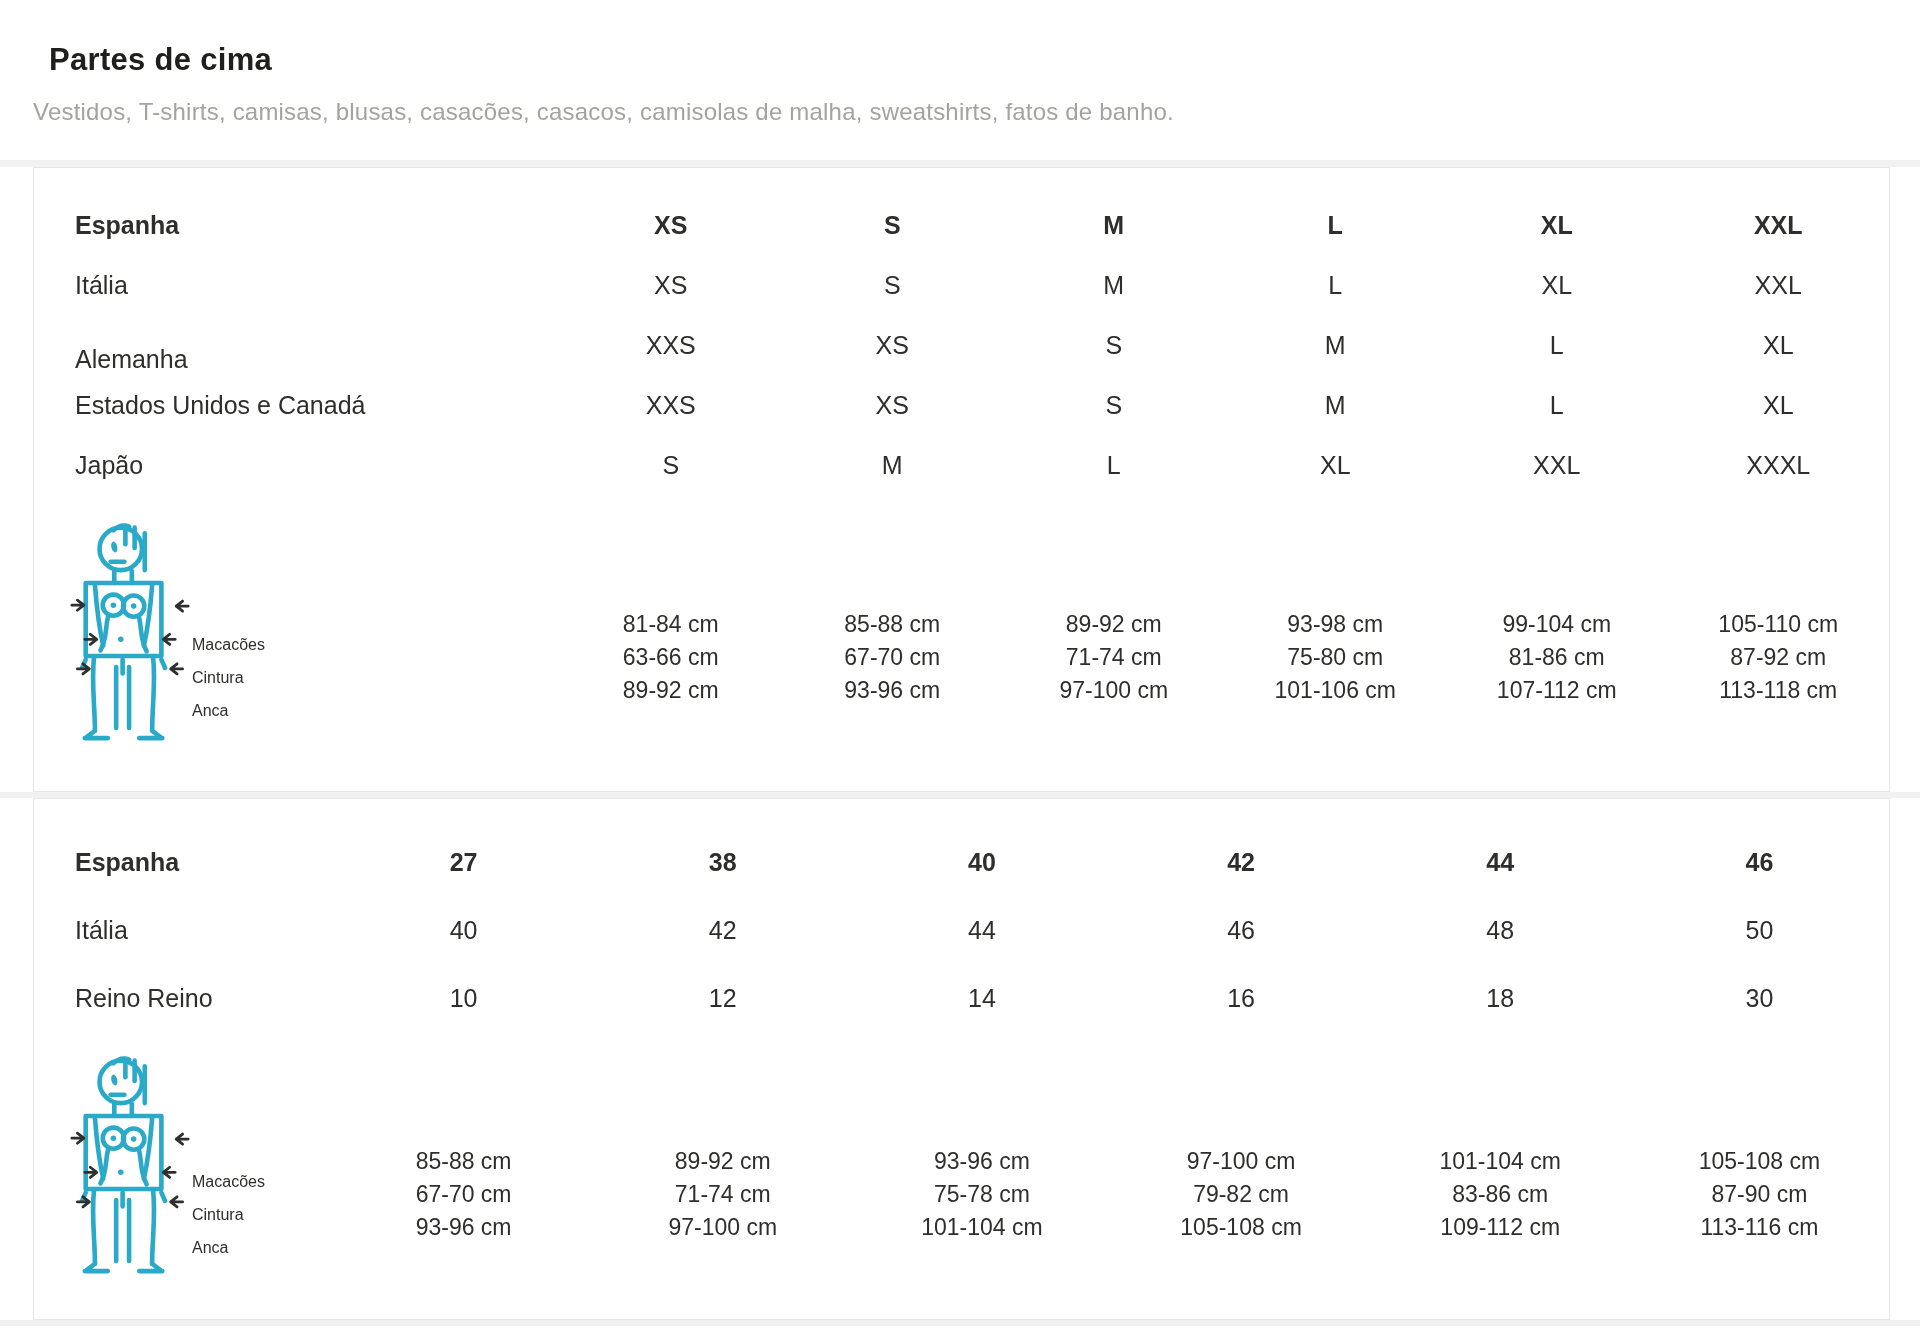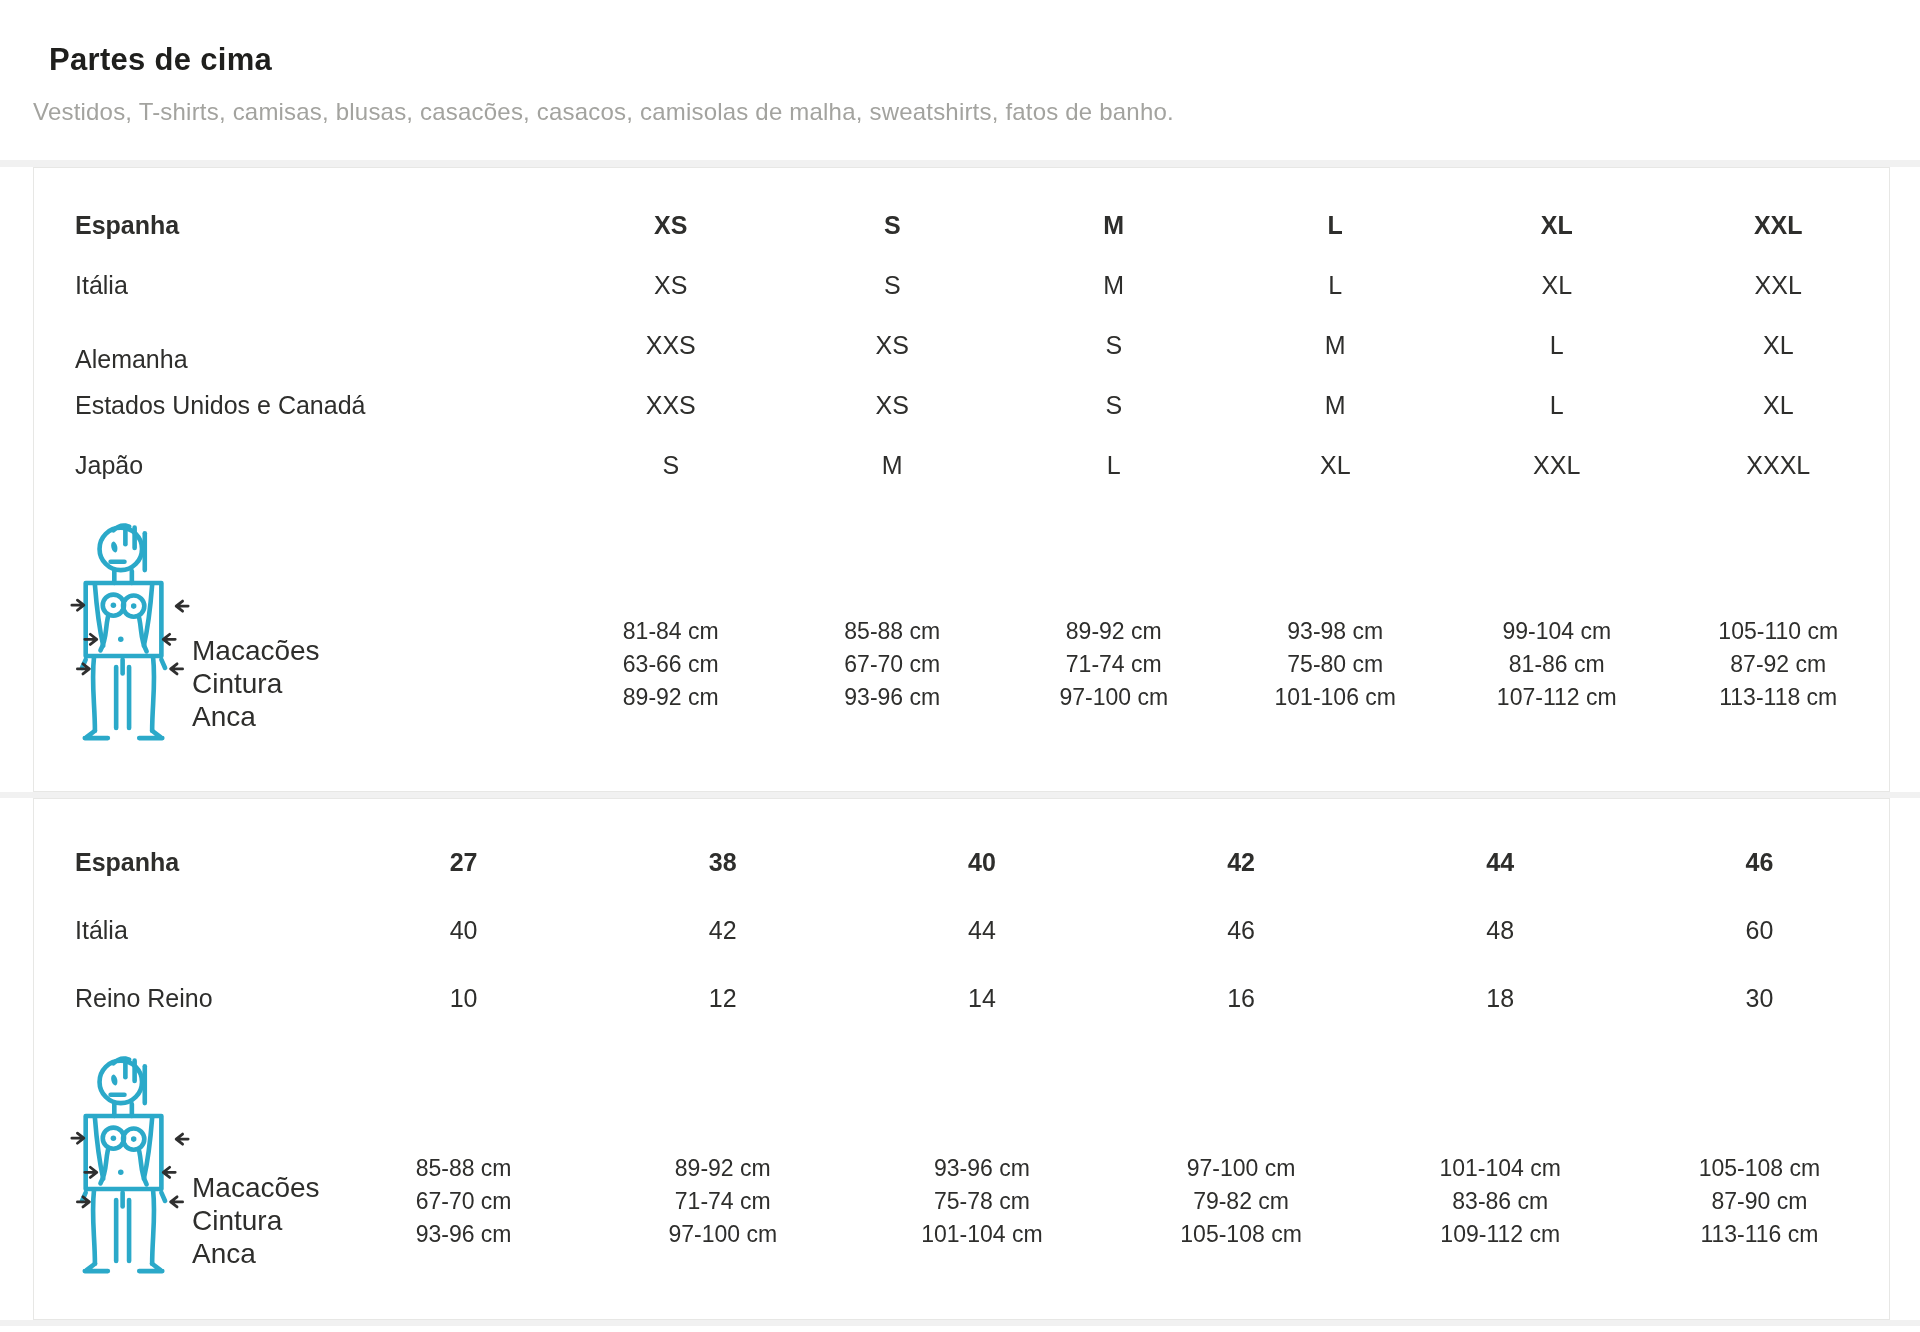--- a/index.html
+++ b/index.html
@@ -29,21 +29,21 @@
   .cell.label { padding-left:41px; }
   .cell.value { text-align:center; }
   .offset-label { transform:translateY(14px); }
   .measure-block { position:relative; }
   .card.intl .measure-block { margin-top:26px; height:266px; }
   .card.numeric .measure-block { margin-top:22px; height:260px; }
   .figure-wrap { position:absolute; left:36px; top:0; }
   .measure-rows { padding-top:74px; }
   .card.numeric .measure-rows { padding-top:78px; }
   .measure-row { height:33px; font-size:23px; }
-  .measure-row .label { padding-left:158px; font-size:28px;margin-top:40px; }
+  .measure-row .label { padding-left:158px; font-size:16px;margin-top:40px; }
   .hidden-defs { position:absolute; width:0; height:0; overflow:hidden; }
 </style>
 </head>
 <body>
 
 <svg class="hidden-defs" xmlns="http://www.w3.org/2000/svg" aria-hidden="true">
   <symbol id="figure-doodle" viewBox="0 0 130 250">
     <g stroke="var(--accent)" fill="none" stroke-width="5" stroke-linecap="round" stroke-linejoin="round">
       <circle cx="55" cy="29" r="23"></circle>
       <path d="M60,4 v20"></path>
@@ -192,21 +192,21 @@
         <div class="cell value">44</div>
         <div class="cell value">46</div>
       </div>
       <div class="row size-row">
         <div class="cell label">Itália</div>
         <div class="cell value">40</div>
         <div class="cell value">42</div>
         <div class="cell value">44</div>
         <div class="cell value">46</div>
         <div class="cell value">48</div>
-        <div class="cell value">60</div>
+        <div class="cell value">50</div>
       </div>
       <div class="row size-row">
         <div class="cell label">Reino Reino</div>
         <div class="cell value">10</div>
         <div class="cell value">12</div>
         <div class="cell value">14</div>
         <div class="cell value">16</div>
         <div class="cell value">18</div>
         <div class="cell value">30</div>
       </div>

